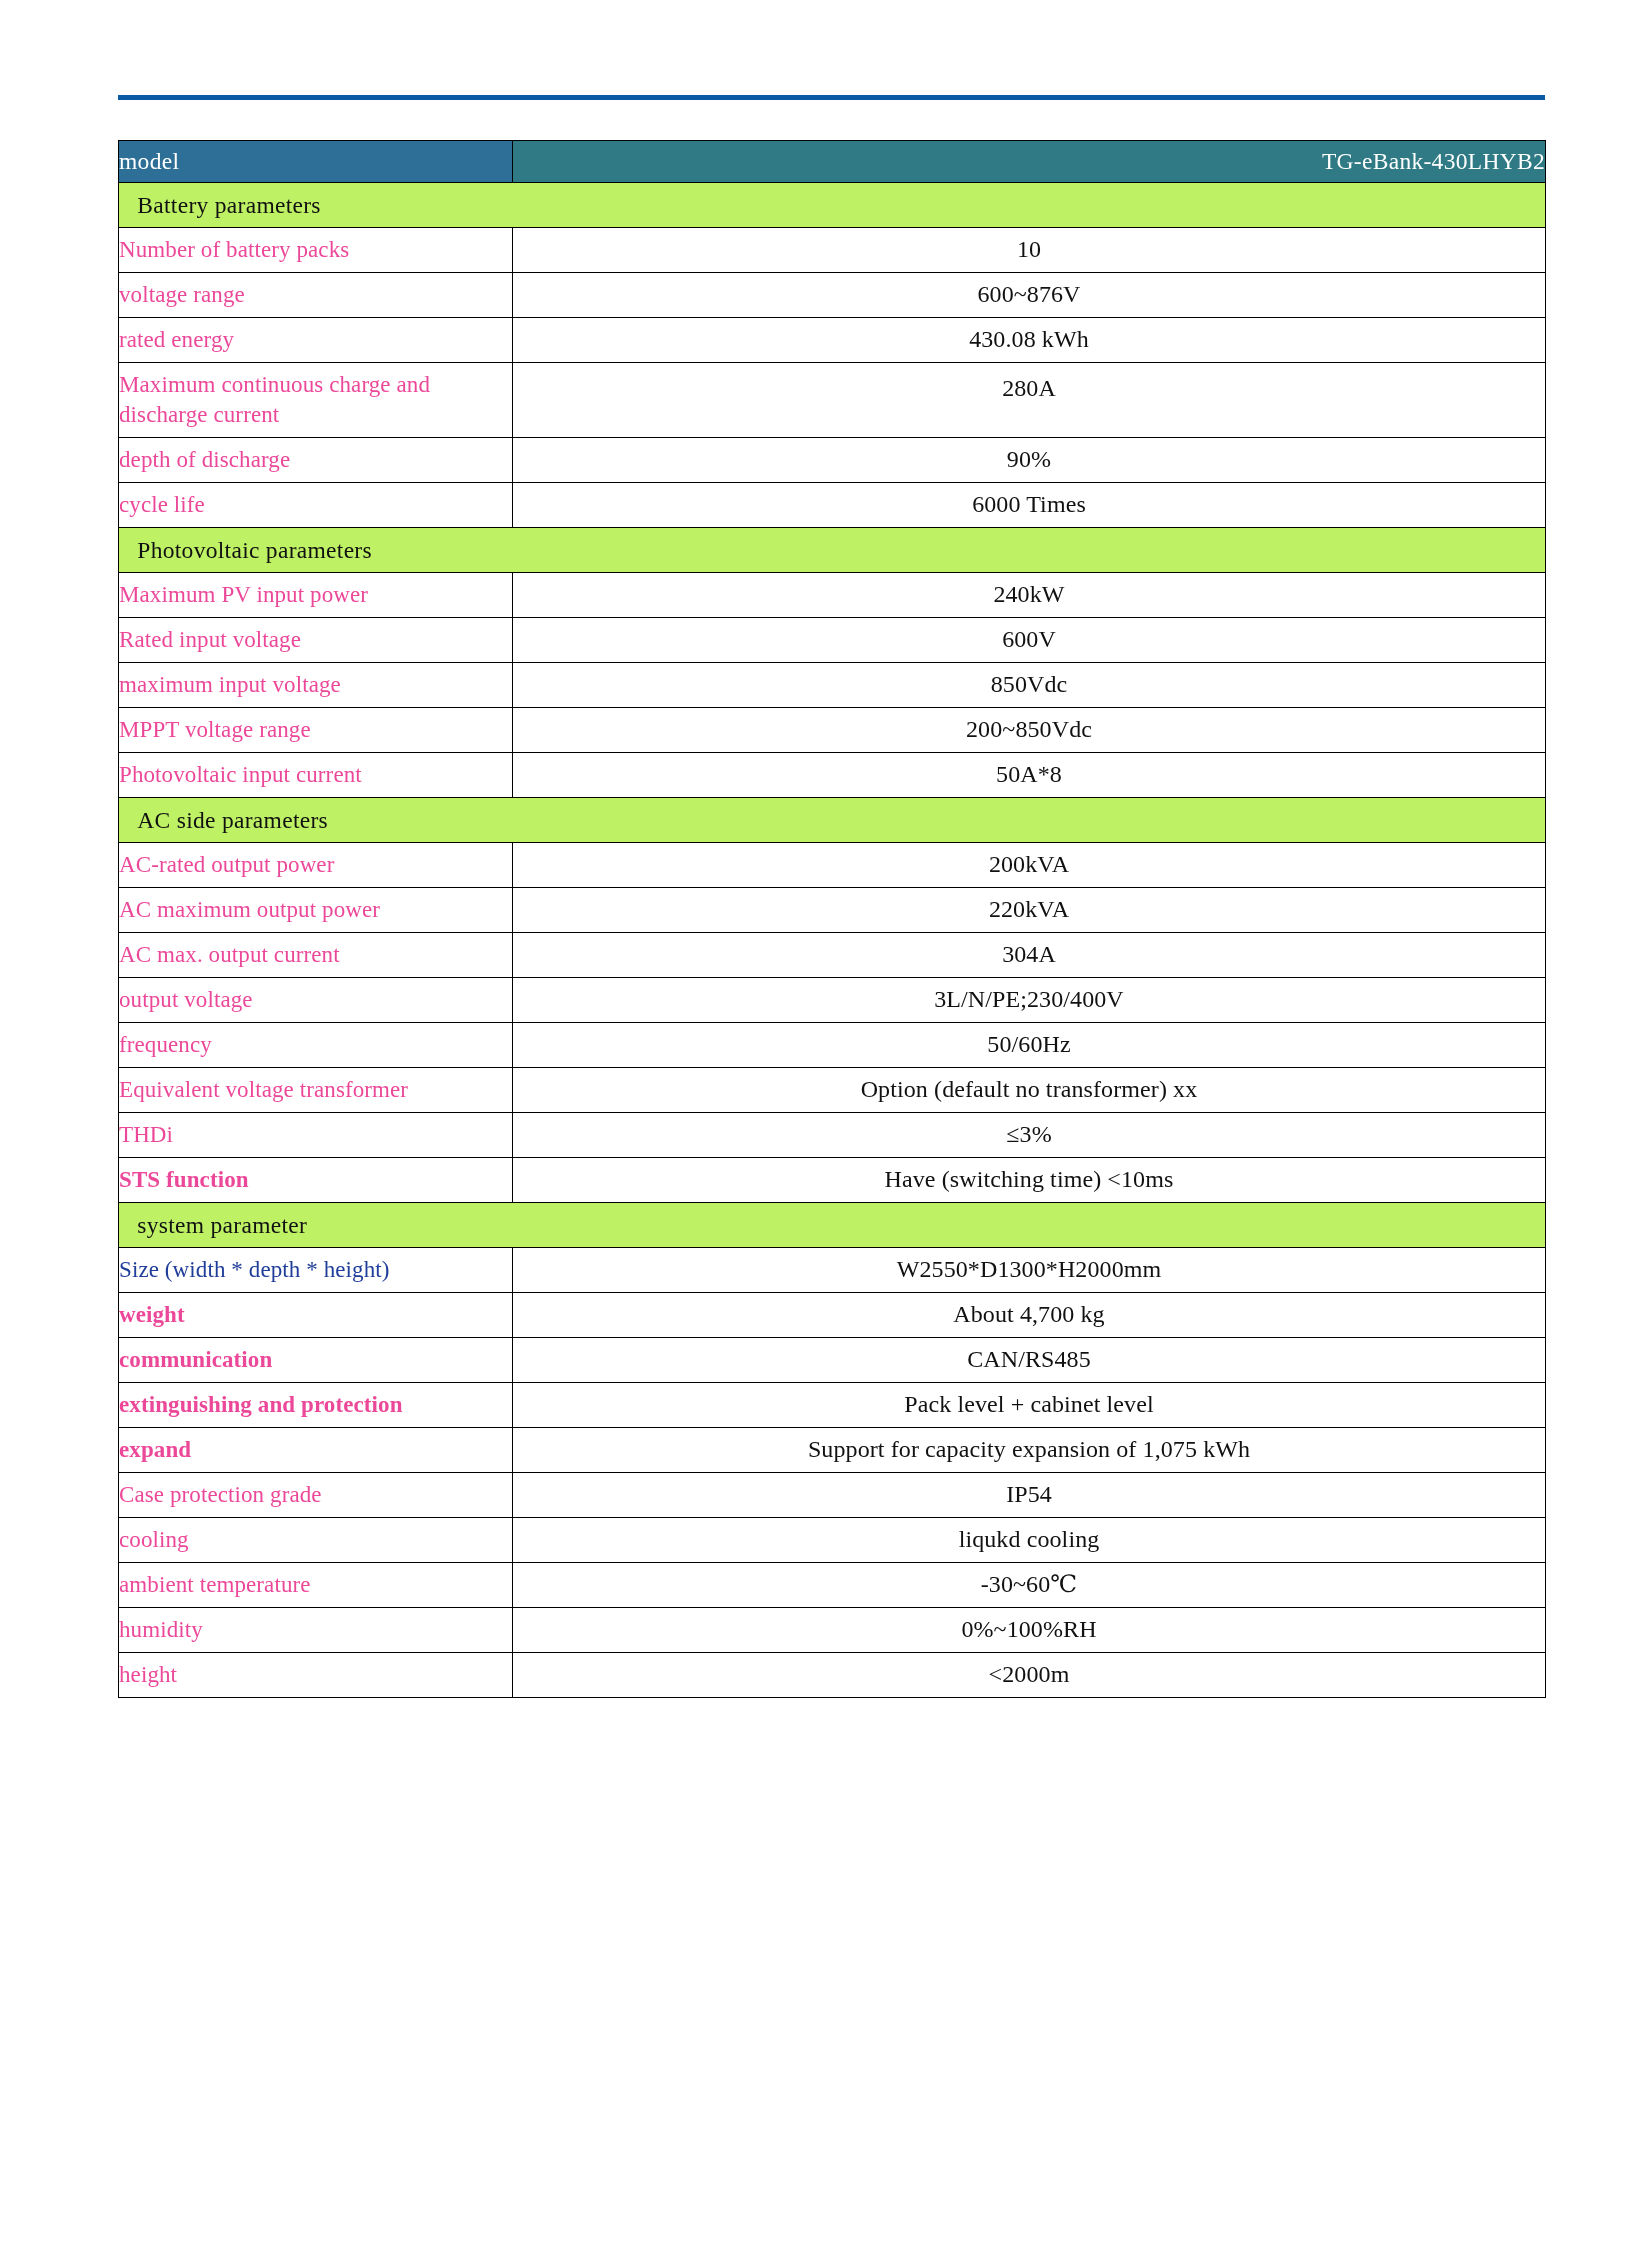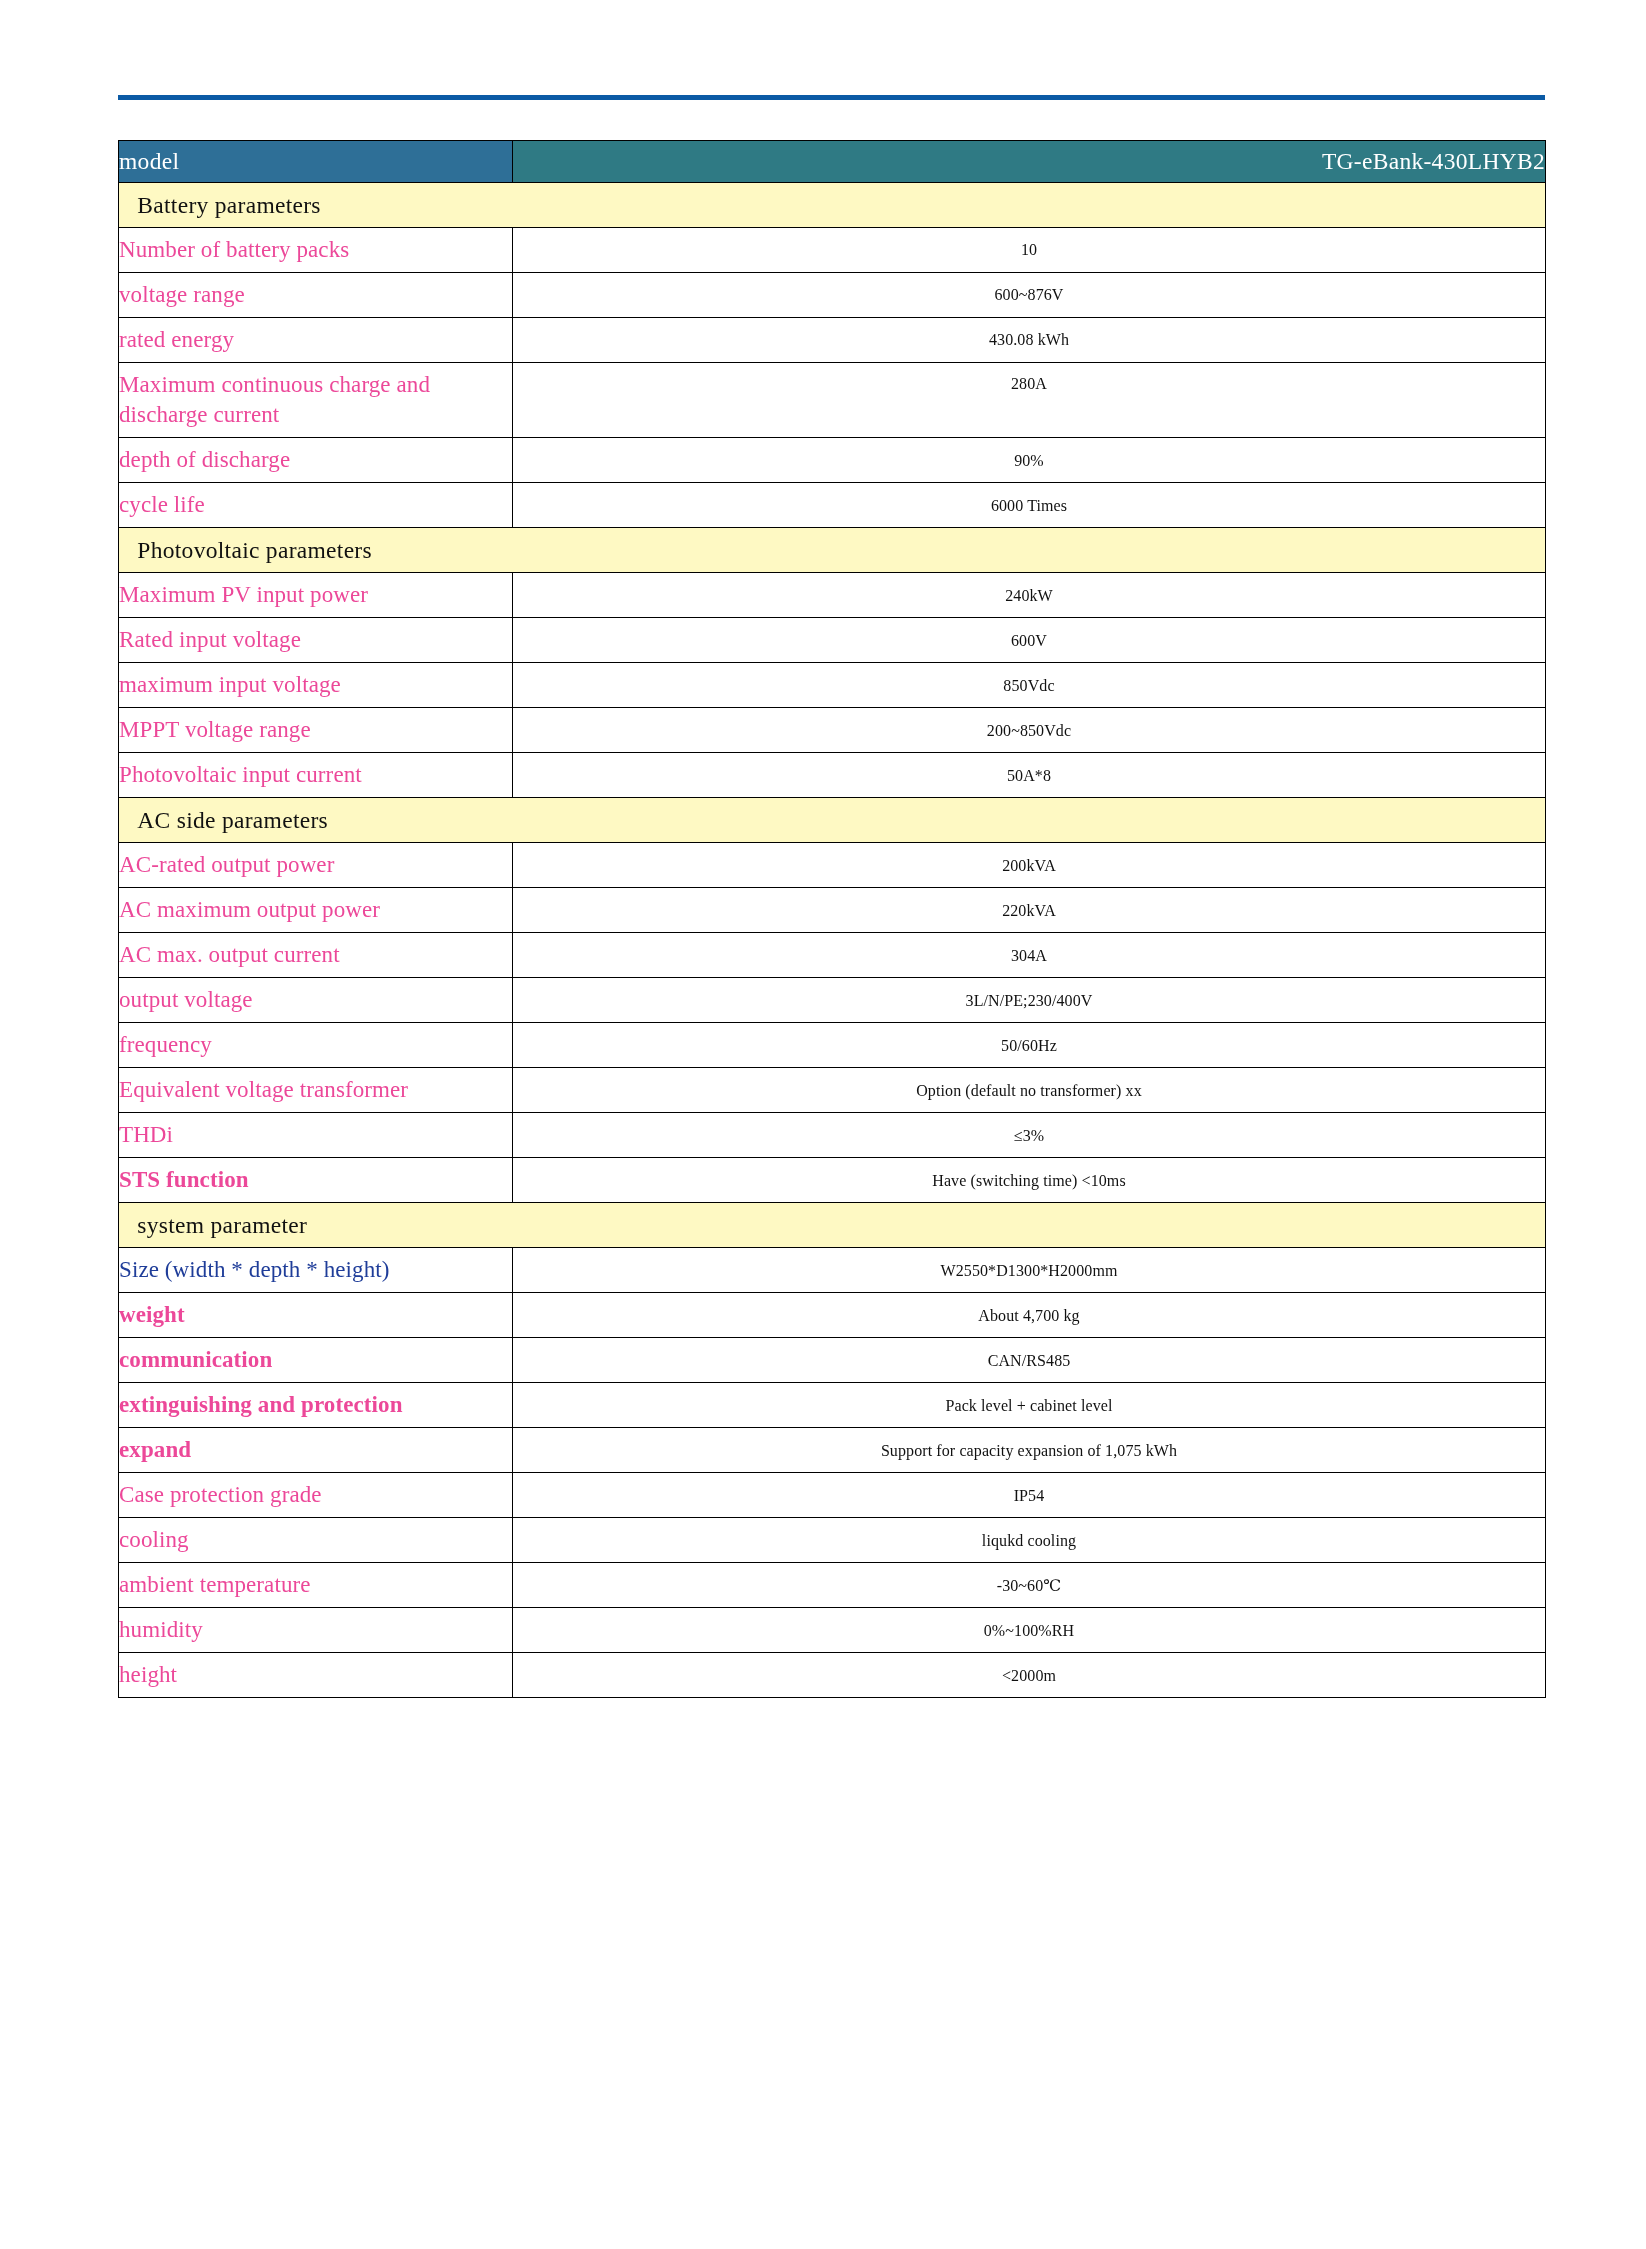--- a/index.html
+++ b/index.html
@@ -69,41 +69,41 @@
   td.hdr-value {
     background: #2F7A84;
     color: #ffffff;
     font-size: 23.5px;
     text-align: right;
     letter-spacing: 0.3px;
   }
 
   
   tr.row-section td.section-cell {
-    background: #fef9c3;
+    background: #bef264;
     color: #111111;
     font-size: 23.5px;
     height: 44px;
     padding: 0 0 0 18.3px;
     letter-spacing: 0.3px;
   }
 
   
   tr.row-data td {
     height: 44px;
   }
   td.cell-label {
     font-size: 23px;
     color: #ec4899;
     padding: 4.6px 10.3px 4.6px 18.3px;
     line-height: 1.32;
     letter-spacing: 0.1px;
   }
   td.cell-value {
-    font-size: 16px;
+    font-size: 24px;
     color: #111111;
     text-align: center;
     padding: 4.6px 10.3px;
     line-height: 1.32;
     letter-spacing: 0.1px;
   }
 
   
   td.cell-label.bold,
   td.cell-value.bold {

